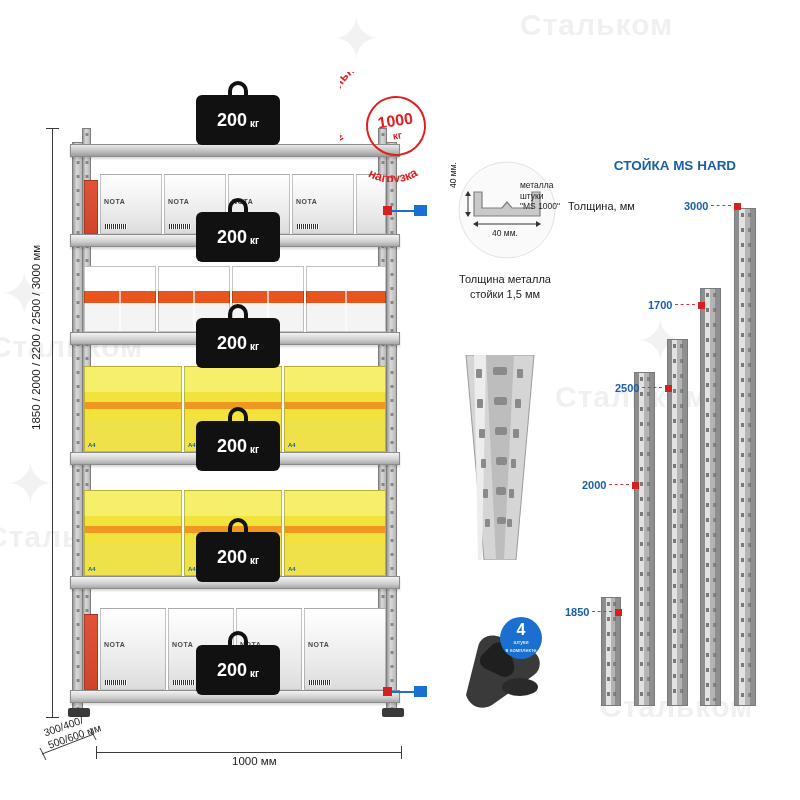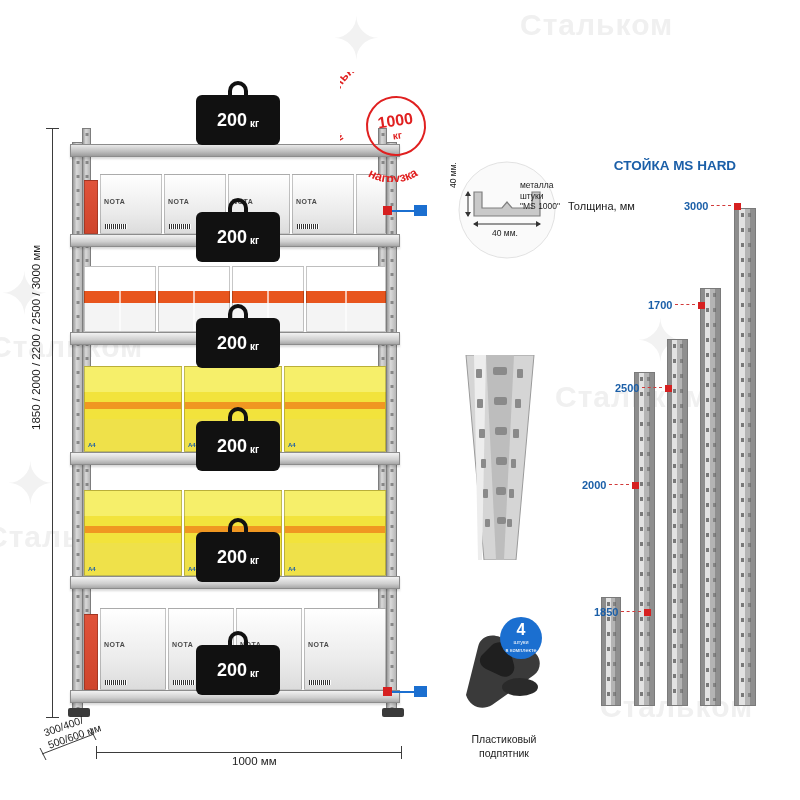--- a/index.html
+++ b/index.html
@@ -656,20 +656,24 @@
       <polygon points="21,66 26,63 26,69" fill="#333"></polygon>
       <polygon points="89,66 84,63 84,69" fill="#333"></polygon>
     </svg>
     <div class="prof-note" style="left:-4px;top:30px;transform:rotate(-90deg);transform-origin:left top;">40 мм.</div>
     <div class="prof-note" style="left:40px;top:70px;">40 мм.</div>
     <div class="prof-note" style="left:68px;top:22px;line-height:1.25;">
       <div>металла</div>
       <div>штуки</div>
       <div>"MS 1000"</div>
     </div>
+  </div>
+  <div class="profile-txt">
+    <div>Толщина металла</div>
+    <div>стойки 1,5 мм</div>
   </div>
 
   <div class="bigpost">
     <svg viewBox="0 0 80 205" style="width:80px;height:205px;">
       <polygon points="6,0 74,0 56,205 24,205" fill="#d5d5d5" stroke="#9a9a9a" stroke-width="1"></polygon>
       <polygon points="26,0 54,0 44,205 36,205" fill="#bdbdbd"></polygon>
       <polygon points="14,0 26,0 22,205 18,205" fill="#ededed"></polygon>
       <g fill="#8a8a8a">
         <rect x="16" y="14" width="6" height="9" rx="1"></rect>
         <rect x="57" y="14" width="6" height="9" rx="1"></rect>
@@ -698,24 +702,20 @@
       <path d="M 18,80 L 30,32 C 32,22 42,18 52,22 L 84,36 C 94,41 94,54 86,60 L 44,90 C 34,96 22,92 18,80 Z" fill="#3a3a3a"></path>
       <path d="M 34,40 L 44,30 C 50,25 60,27 62,35 L 66,50 C 68,58 60,64 53,61 L 38,54 C 32,51 30,45 34,40 Z" fill="#1f1f1f"></path>
       <ellipse cx="72" cy="72" rx="18" ry="9" fill="#2a2a2a"></ellipse>
     </svg>
   </div>
   <div class="qty-badge">
     <div class="n">4</div>
     <div class="t">штуки</div>
     <div class="t">в комплекте</div>
   </div>
-  <div class="footphoto-txt">
-    <div>Пластиковый</div>
-    <div>подпятник</div>
-  </div>
 
   <div class="heights-label">Толщина, мм</div>
 
   <div class="vpost" style="left:734px;top:208px;width:22px;height:498px;">
     <div class="face"></div>
       <div class="perf"></div>
       <div class="perf2"></div>
   </div>
   <div class="vpost" style="left:700px;top:288px;width:21px;height:418px;">
     <div class="face"></div>
@@ -751,19 +751,19 @@
   <div class="htag" style="left:615px;top:382px;">
     <span class="txt">2500</span>
     <span class="dash"></span>
     <span class="dot"></span>
   </div>
   <div class="htag" style="left:582px;top:479px;">
     <span class="txt">2000</span>
     <span class="dash"></span>
     <span class="dot"></span>
   </div>
-  <div class="htag" style="left:594px;top:606px;">
+  <div class="htag" style="left:565px;top:606px;">
     <span class="txt">1850</span>
     <span class="dash"></span>
     <span class="dot"></span>
   </div>
 
 </div>
 
 </body></html>

